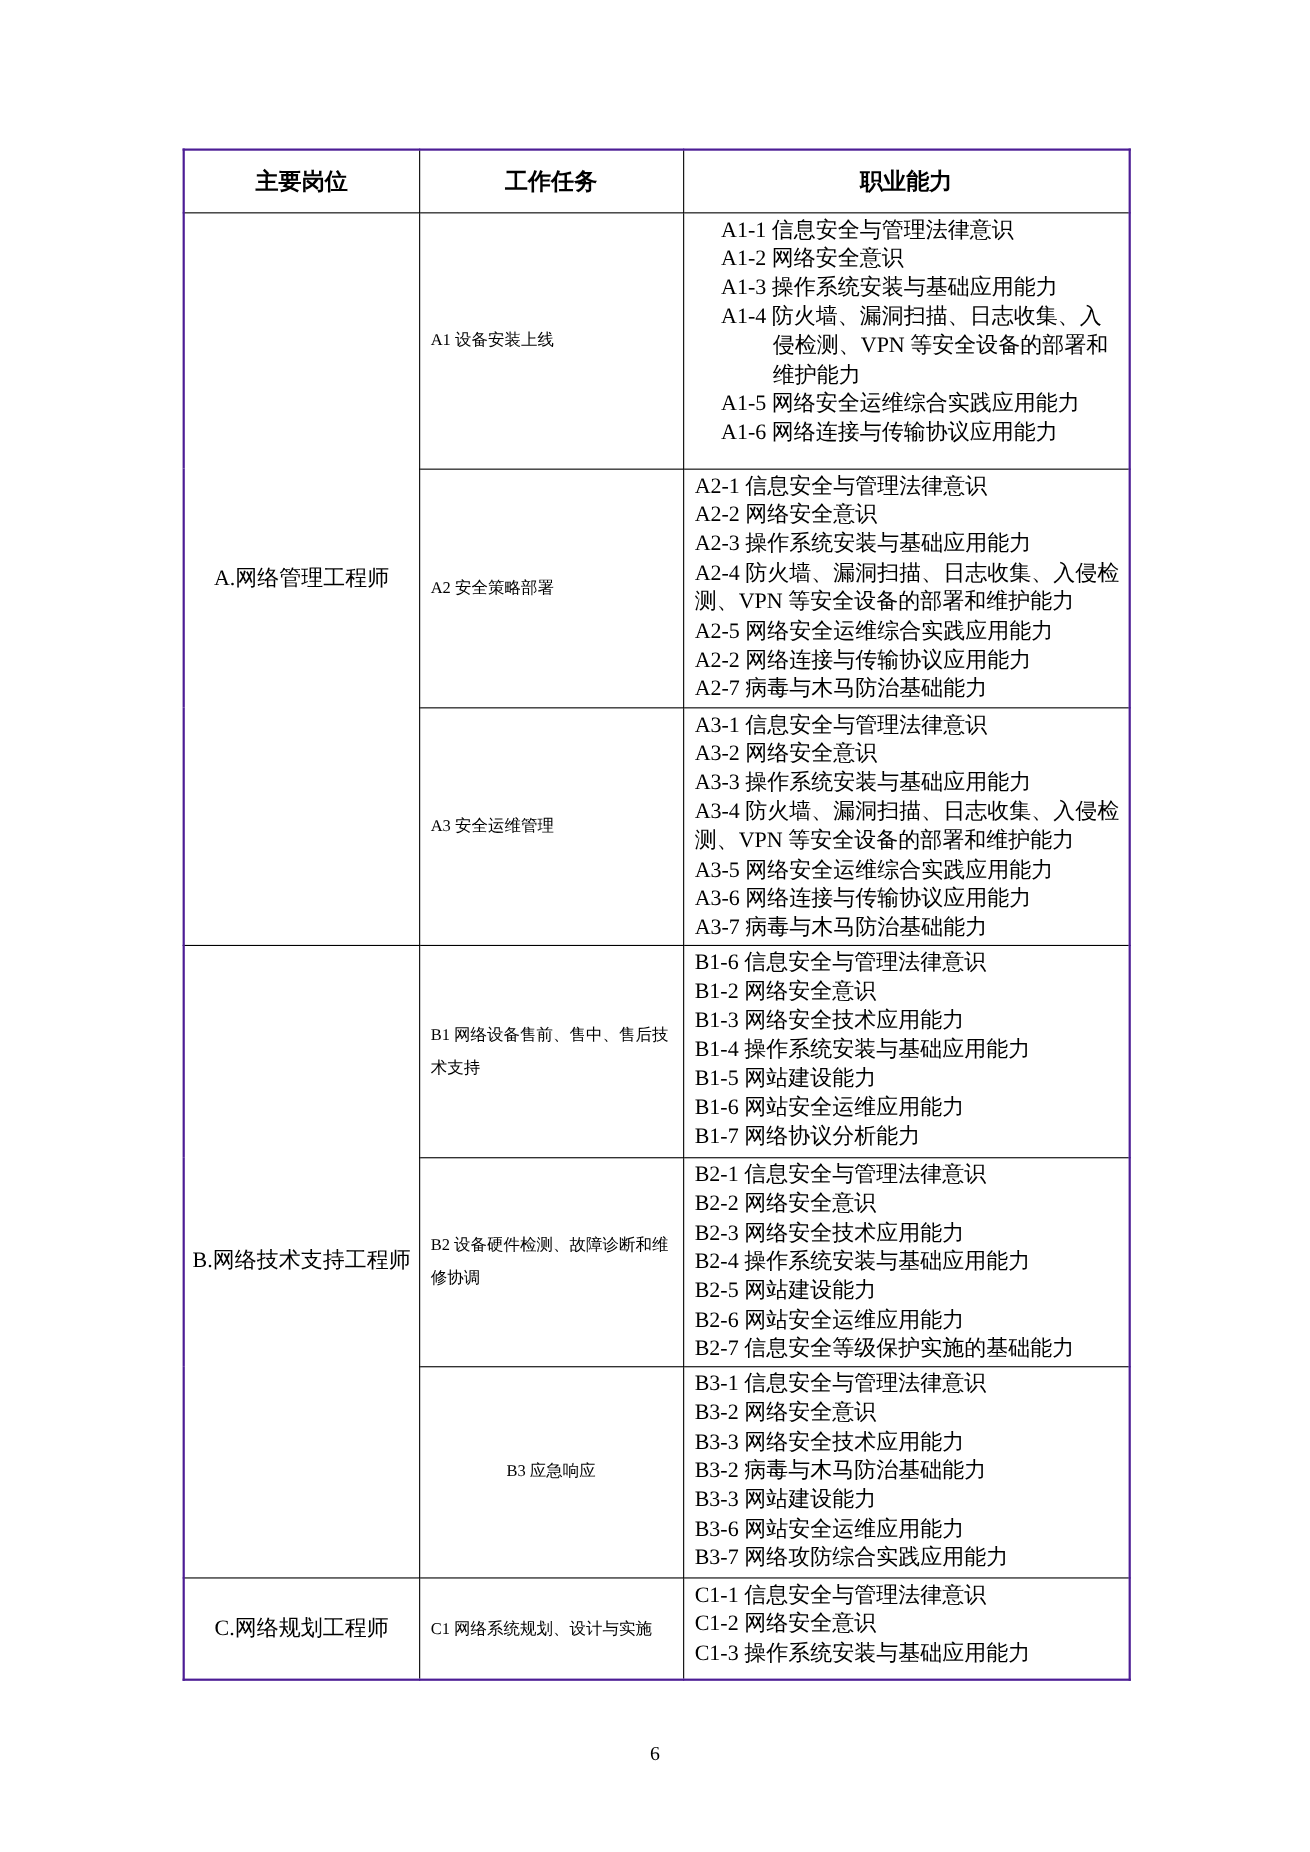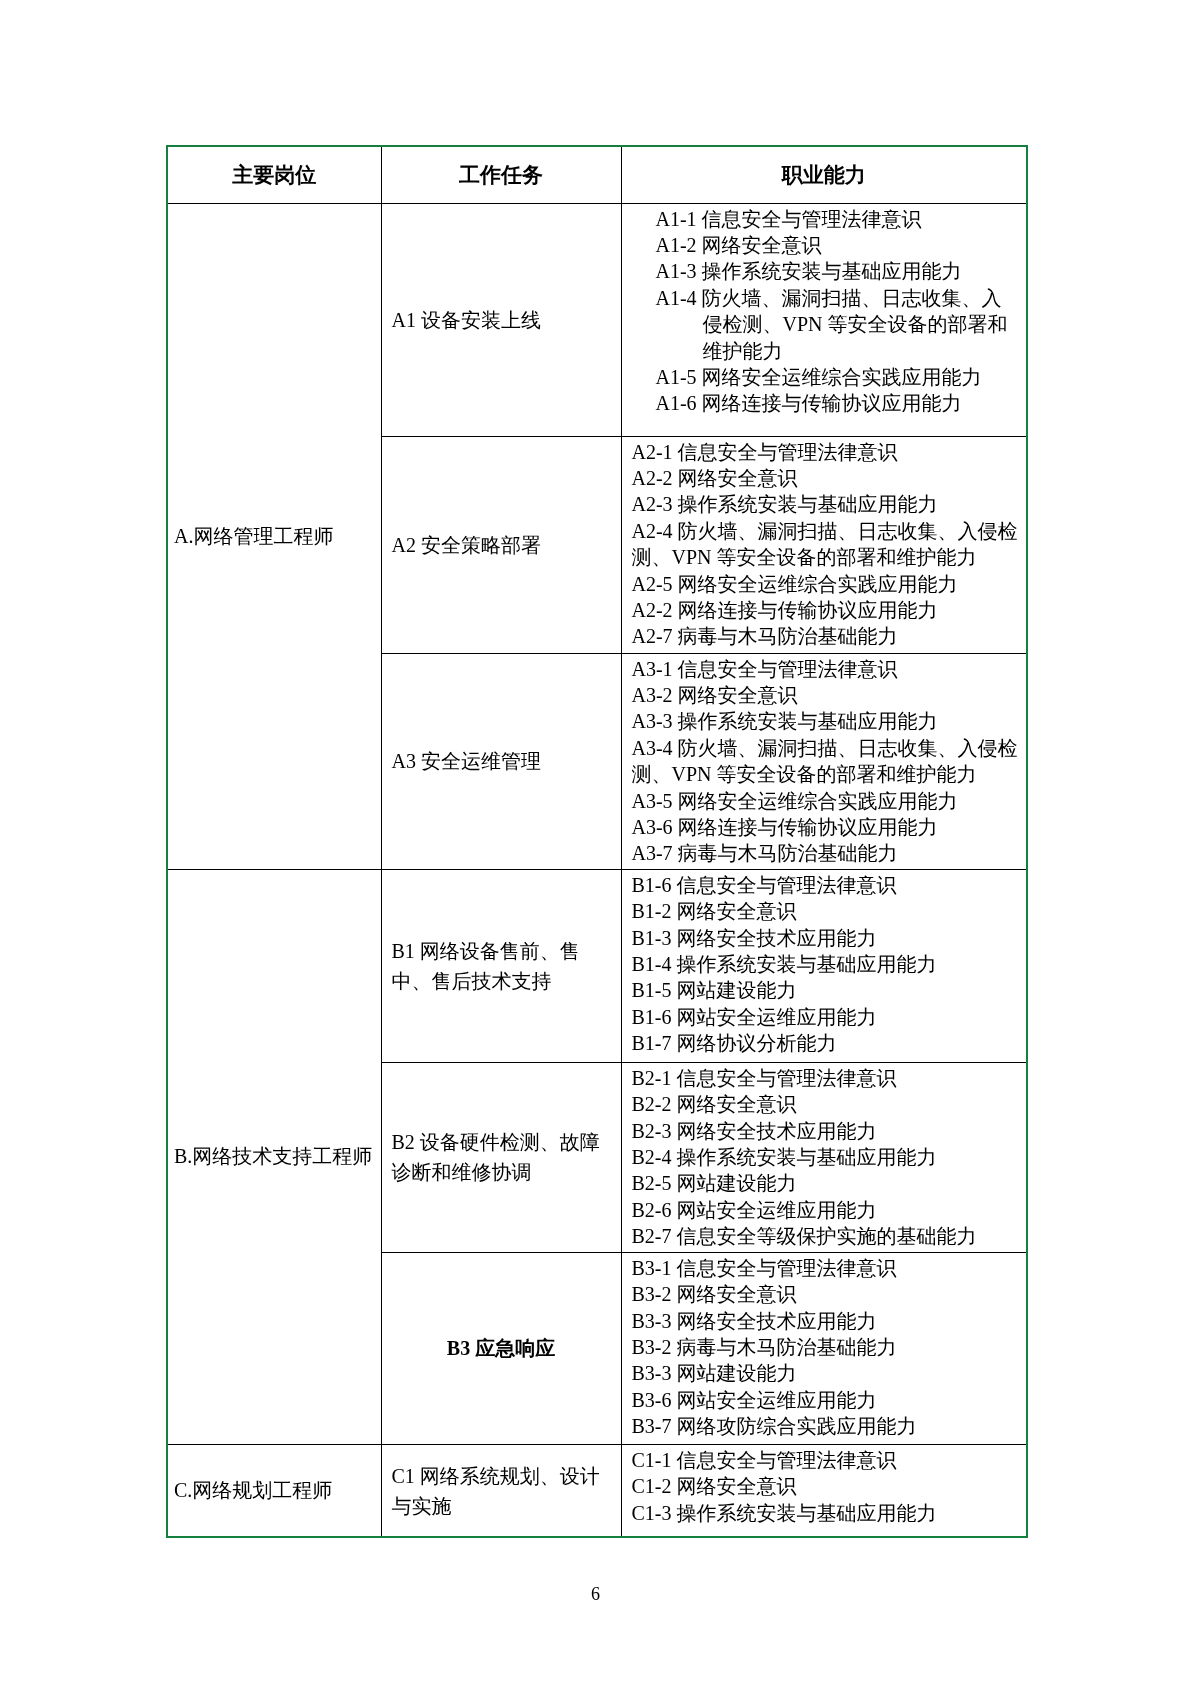--- a/index.html
+++ b/index.html
@@ -12,56 +12,56 @@
   .page {
     position: relative;
     width: 1191px;
     height: 1684px;
     background: #ffffff;
     overflow: hidden;
   }
   table.skill-table {
     position: absolute;
     left: 166px;
-    top: 145px;
+    top: 135px;
     width: 860px;
     border-collapse: collapse;
     table-layout: fixed;
-    border: 2px solid #15803d;
+    border: 2px solid #4c1d95;
   }
   .skill-table th, .skill-table td {
     border: 1px solid #000000;
     word-break: break-all;
   }
   .skill-table th {
     font-weight: bold;
     font-size: 21px;
     height: 55px;
     text-align: center;
     vertical-align: middle;
     padding: 0;
   }
   td.position-cell {
+    text-align: center;
     vertical-align: middle;
     font-size: 20px;
     line-height: 27px;
     padding: 0 6px;
   }
   td.task-cell {
     vertical-align: middle;
-    font-size: 20px;
+    font-size: 15px;
     line-height: 30px;
     text-align: left;
     padding: 0 6px 0 10px;
     margin-left: 40px;
   }
   td.task-cell.center {
     text-align: center;
     padding: 0 4px;
-    font-weight: bold;
   }
   td.abilities-cell {
     vertical-align: top;
     font-size: 20px;
     padding: 2px 6px 2px 10px;
   }
   .ability-line {
     line-height: 26.4px;
   }
   

